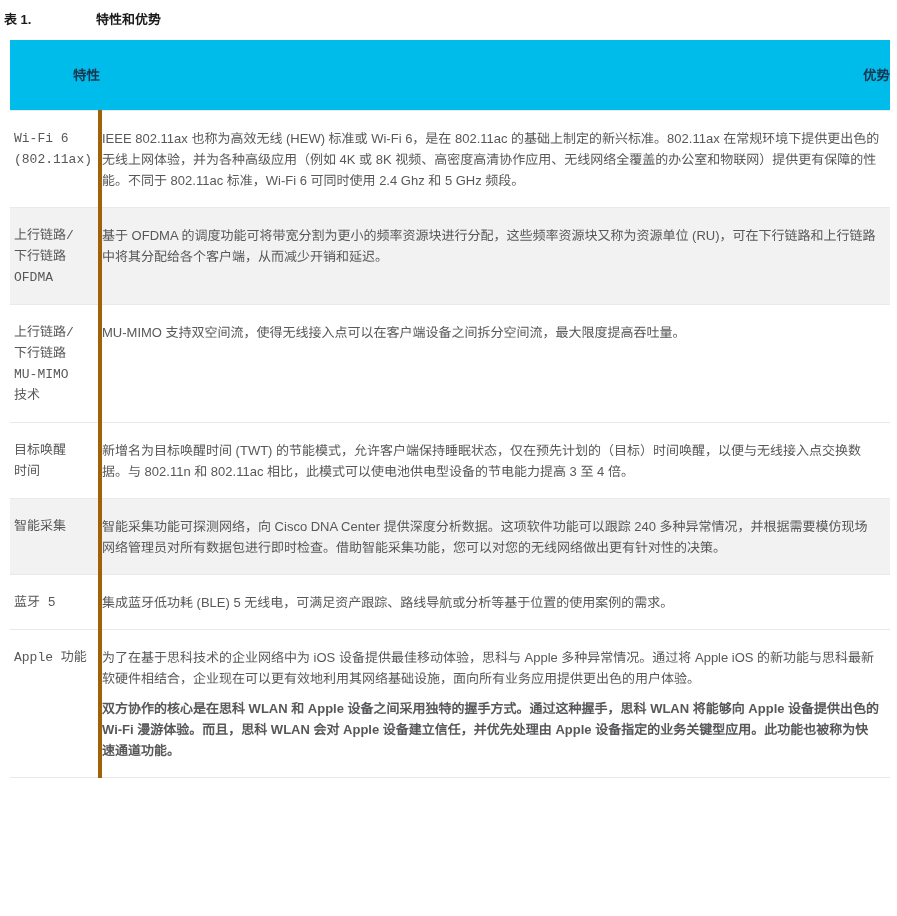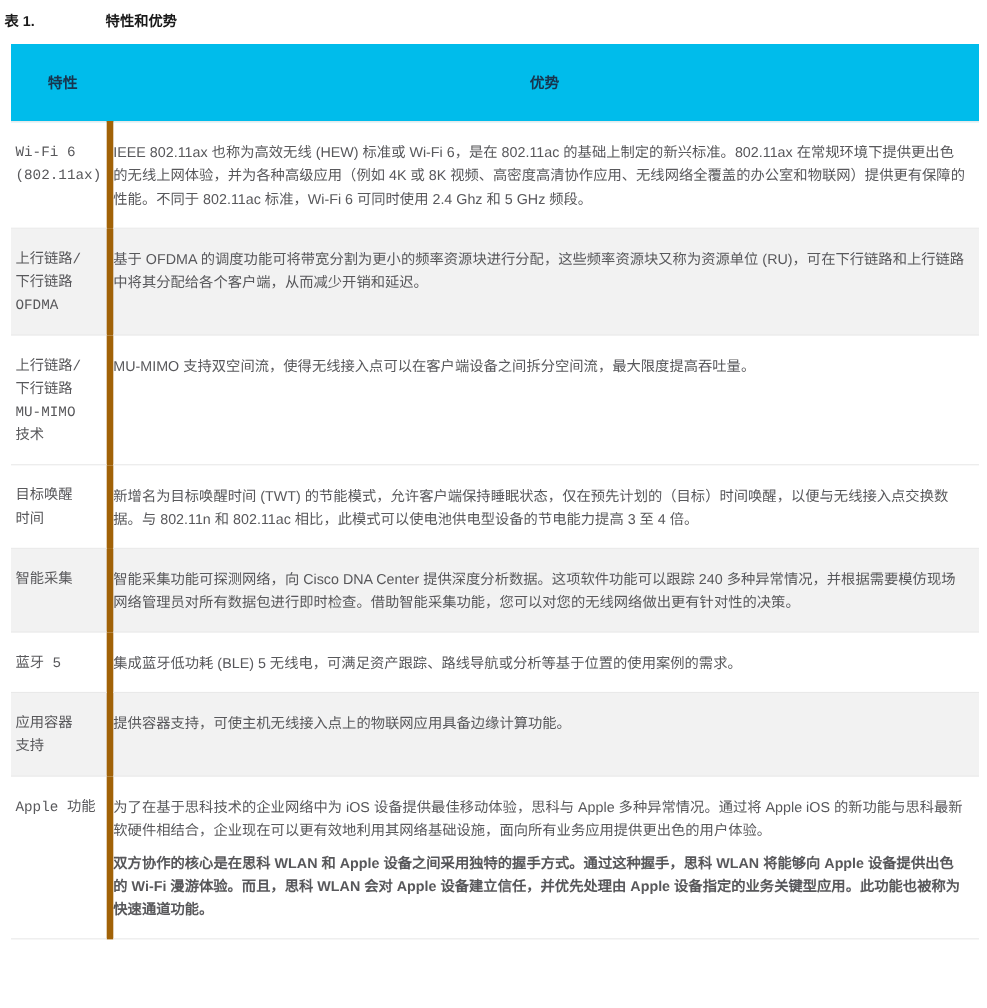--- a/index.html
+++ b/index.html
@@ -30,21 +30,21 @@
     border-collapse:collapse;
     margin-left:10px;
     width:880px;
     table-layout:fixed;
   }
   thead th{
     background:var(--header-bg);
     color:var(--header-text);
     font-size:13.5px;
     font-weight:bold;
-    text-align:center;
+    text-align:right;
     height:70px;
     vertical-align:middle;
     padding:0;
   }
   th.col-feature{width:86px;padding-left:4px;}
   th.col-benefit{padding-left:0;}
 
   tbody td{
     vertical-align:top;
     border-top:1px solid var(--divider);
@@ -56,21 +56,21 @@
   td.col-feature{
     width:74px;
     padding-left:4px;
     padding-right:8px;
     white-space:pre-line;
     font-family:Liberation Mono, monospace;
   }
   td.col-benefit{
     padding-left:0;
     padding-right:10px;
-    border-left:6px solid #a16207; 
+    border-left:4px solid #a16207; 
     margin-top:12px;
   }
   td.col-benefit p{margin:0;}
   td.col-benefit p + p{margin-top:9px;font-weight:bold;}
 </style>
 </head>
 <body>
 
 <div class="page">
 
@@ -122,27 +122,20 @@
           <td class="col-benefit">
             <p>智能采集功能可探测网络，向 Cisco DNA Center 提供深度分析数据。这项软件功能可以跟踪 240 多种异常情况，并根据需要模仿现场网络管理员对所有数据包进行即时检查。借助智能采集功能，您可以对您的无线网络做出更有针对性的决策。</p>
           </td>
         </tr>
         <tr>
           <td class="col-feature">蓝牙 5</td>
           <td class="col-benefit">
             <p>集成蓝牙低功耗 (BLE) 5 无线电，可满足资产跟踪、路线导航或分析等基于位置的使用案例的需求。</p>
           </td>
         </tr>
-        <tr class="alt">
-          <td class="col-feature">应用容器
-支持</td>
-          <td class="col-benefit">
-            <p>提供容器支持，可使主机无线接入点上的物联网应用具备边缘计算功能。</p>
-          </td>
-        </tr>
         <tr>
           <td class="col-feature">Apple 功能</td>
           <td class="col-benefit">
             <p>为了在基于思科技术的企业网络中为 iOS 设备提供最佳移动体验，思科与 Apple 多种异常情况。通过将 Apple iOS 的新功能与思科最新软硬件相结合，企业现在可以更有效地利用其网络基础设施，面向所有业务应用提供更出色的用户体验。</p>
             <p>双方协作的核心是在思科 WLAN 和 Apple 设备之间采用独特的握手方式。通过这种握手，思科 WLAN 将能够向 Apple 设备提供出色的 Wi-Fi 漫游体验。而且，思科 WLAN 会对 Apple 设备建立信任，并优先处理由 Apple 设备指定的业务关键型应用。此功能也被称为快速通道功能。</p>
           </td>
         </tr>
       </tbody>
   </table>
 

